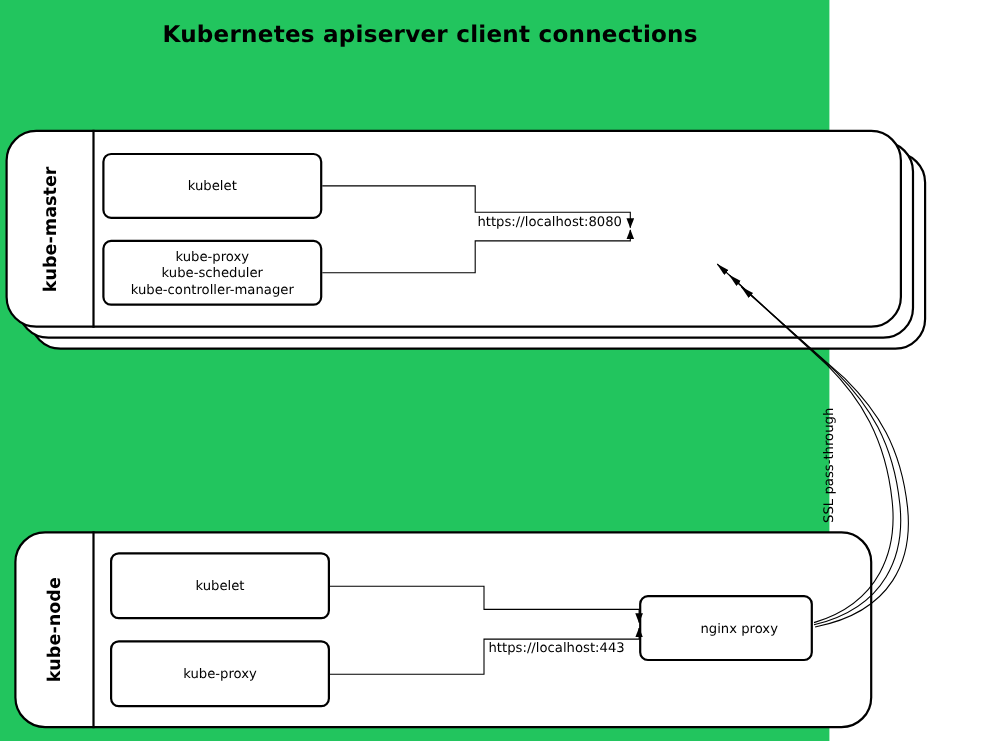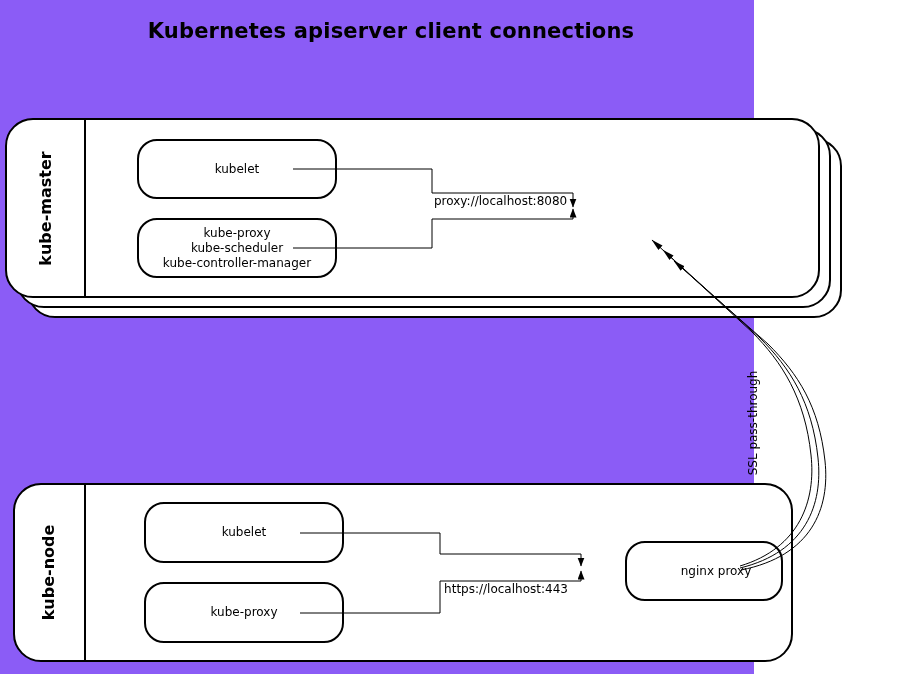--- a/index.html
+++ b/index.html
@@ -1,33 +1,33 @@
 <!DOCTYPE html>
 <html><head>
 <meta charset="utf-8">
 <style>
   * { margin:0; padding:0; box-sizing:border-box; }
   html,body { width:914px; height:674px; background:#ffffff; overflow:hidden;
               font-family:"DejaVu Sans", sans-serif; color:#000; }
-  #canvas { position:relative; width:754px; height:674px; background:#8b5cf6; }
+  #canvas { position:relative; width:754px; height:674px; background:#22c55e; }
 
   .title { position:absolute; left:91px; top:19px; width:600px; text-align:center;
            font-size:21px; font-weight:bold; letter-spacing:0.2px; }
 
   .layer { position:absolute; background:#fff; border:2px solid #000; border-radius:28px; }
 
   .divider { position:absolute; width:0; border-left:2px solid #000; }
 
   .band { position:absolute; display:flex; align-items:center; justify-content:center; }
   .band span { transform:rotate(-90deg); white-space:nowrap;
                font-weight:bold; font-size:16px; }
 
-  .cbox { position:absolute; background:#fff; border:2px solid #000; border-radius:20px;
+  .cbox { position:absolute; background:#fff; border:2px solid #000; border-radius:8px;
           display:flex; flex-direction:column; align-items:center; justify-content:center;
-          font-size:12px; text-align:center; line-height:15px;margin-left:44px; }
+          font-size:12px; text-align:center; line-height:15px; }
 
   .clabel { position:absolute; font-size:12px; text-align:center; white-space:nowrap; }
 
   .vlabel { position:absolute; font-size:12px; white-space:nowrap;
             transform:translate(-50%,-50%) rotate(-90deg); }
 
   #overlay { position:absolute; left:0; top:0; width:914px; height:674px;
              pointer-events:none; z-index:10; }
 </style>
 </head>
@@ -49,21 +49,21 @@
     <span>kubelet</span>
   </div>
 
   <div class="cbox" style="left:93px; top:218px; width:200px; height:60px;">
     <span>kube-proxy</span>
     <span>kube-scheduler</span>
     <span>kube-controller-manager</span>
   </div>
 
 
-  <div class="clabel" style="left:434px; top:194px; width:130px;">proxy://localhost:8080</div>
+  <div class="clabel" style="left:434px; top:194px; width:130px;">https://localhost:8080</div>
 
   <div class="layer" style="left:13px; top:483px; width:780px; height:179px;"></div>
   <div class="divider" style="left:84px; top:483px; height:179px;"></div>
   <div class="band" style="left:15px; top:485px; width:68px; height:175px;">
     <span>kube-node</span>
   </div>
 
   <div class="cbox" style="left:100px; top:502px; width:200px; height:61px;">
     <span>kubelet</span>
   </div>

